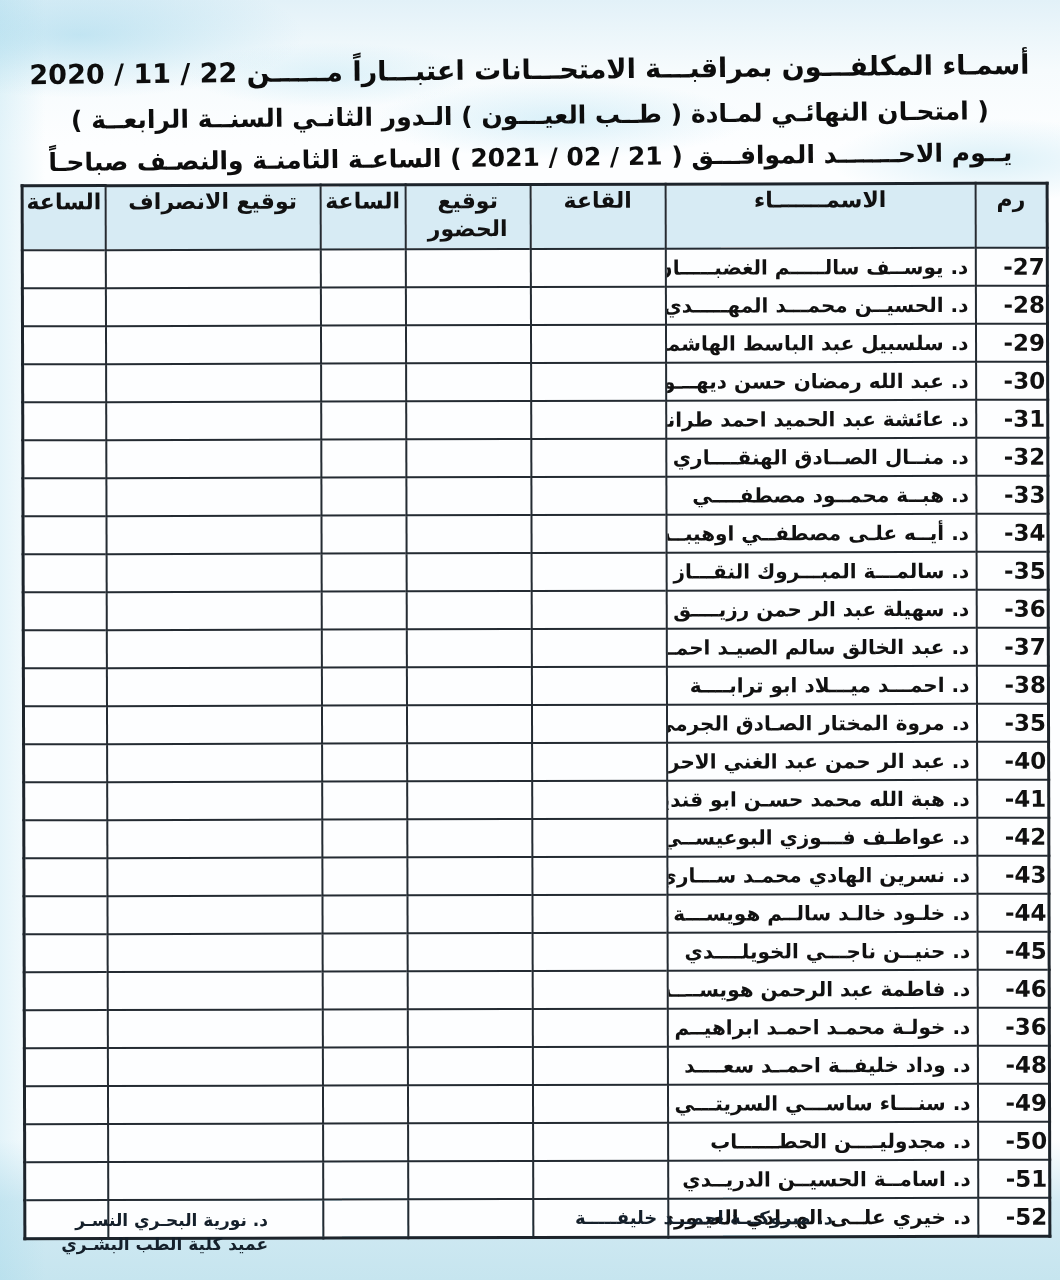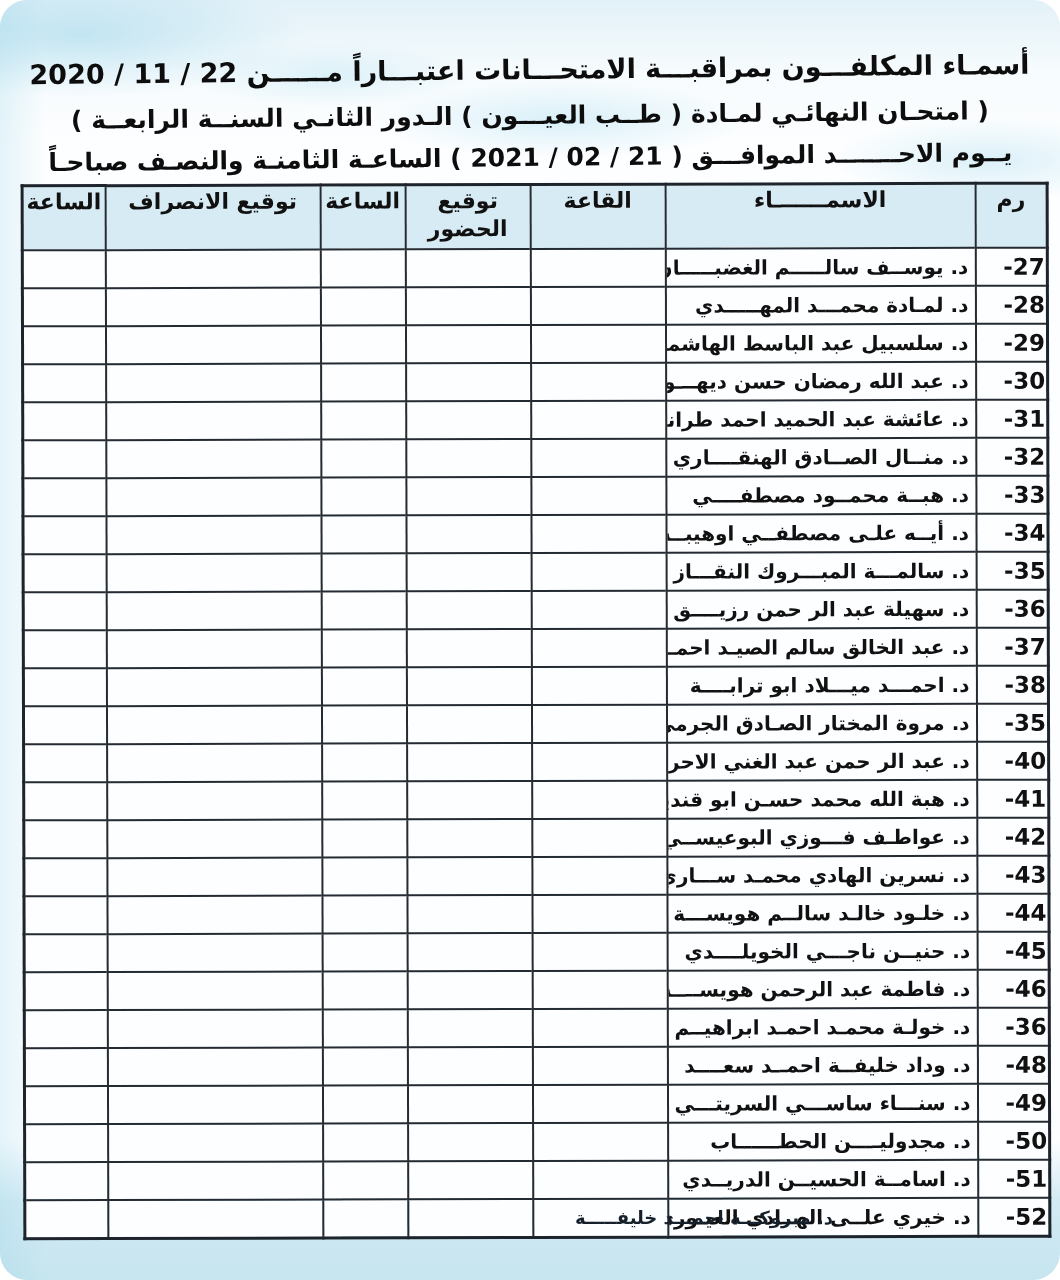--- a/index.html
+++ b/index.html
@@ -10,21 +10,20 @@
   }
   .page{
     position:absolute;inset:0;
     background:
       radial-gradient(ellipse 320px 90px at 80px 35px, rgba(125,200,228,.38), transparent 70%),
       radial-gradient(ellipse 230px 60px at 990px 160px, rgba(130,205,230,.28), transparent 70%),
       radial-gradient(ellipse 260px 55px at 560px 120px, rgba(140,210,235,.30), transparent 72%),
       radial-gradient(ellipse 200px 45px at 330px 75px, rgba(140,210,235,.25), transparent 72%),
       linear-gradient(90deg, rgba(150,212,232,.25) 0px, rgba(150,212,232,0) 45px),
       linear-gradient(180deg,#e2f1f8 0px,#f6fbfd 70px,#fdfeff 145px,#fdfeff 1140px,#d2eaf3 1202px,#c6e5ef 1280px);
-    border-radius: 27px;
   }
   
   .doc-header{
     position:absolute;left:0;top:0;width:100%;direction:rtl;
     transform:rotate(-0.6deg);transform-origin:530px 120px;
   }
   .title-line{position:absolute;width:100%;text-align:center;white-space:nowrap;
     font-weight:700;color:#0d0d0d;letter-spacing:0;}
   .t1{top:54px;font-size:27px;}
   .t2{top:101px;font-size:25px;}
@@ -92,21 +91,21 @@
           <td class="c-num" dir="ltr">-27</td>
           <td class="c-name">د. يوســف سالـــــم الغضبـــــان</td>
           <td class="c-hall"></td>
           <td class="c-sign"></td>
           <td class="c-hour"></td>
           <td class="c-sign"></td>
           <td class="c-hour"></td>
         </tr>
         <tr>
           <td class="c-num" dir="ltr">-28</td>
-          <td class="c-name">د. لمـادة محمـــد المهـــــدي</td>
+          <td class="c-name">د. الحسيــن محمـــد المهـــــدي</td>
           <td class="c-hall"></td>
           <td class="c-sign"></td>
           <td class="c-hour"></td>
           <td class="c-sign"></td>
           <td class="c-hour"></td>
         </tr>
         <tr>
           <td class="c-num" dir="ltr">-29</td>
           <td class="c-name">د. سلسبيل عبد الباسط الهاشمـــي</td>
           <td class="c-hall"></td>
@@ -322,14 +321,18 @@
           <td class="c-sign"></td>
           <td class="c-hour"></td>
         </tr>
       </tbody>
   </table>
 
   <div class="footer-right">
     <div class="sig-line">د. مبروكـــة احمـــد خليفـــــة</div>
   </div>
 
+  <div class="footer-left">
+    <div class="sig-line">د. نورية البحـري النسـر</div>
+    <div class="sig-line">عميد كلية الطب البشـري</div>
+  </div>
 
 </div>
 
 </body></html>

